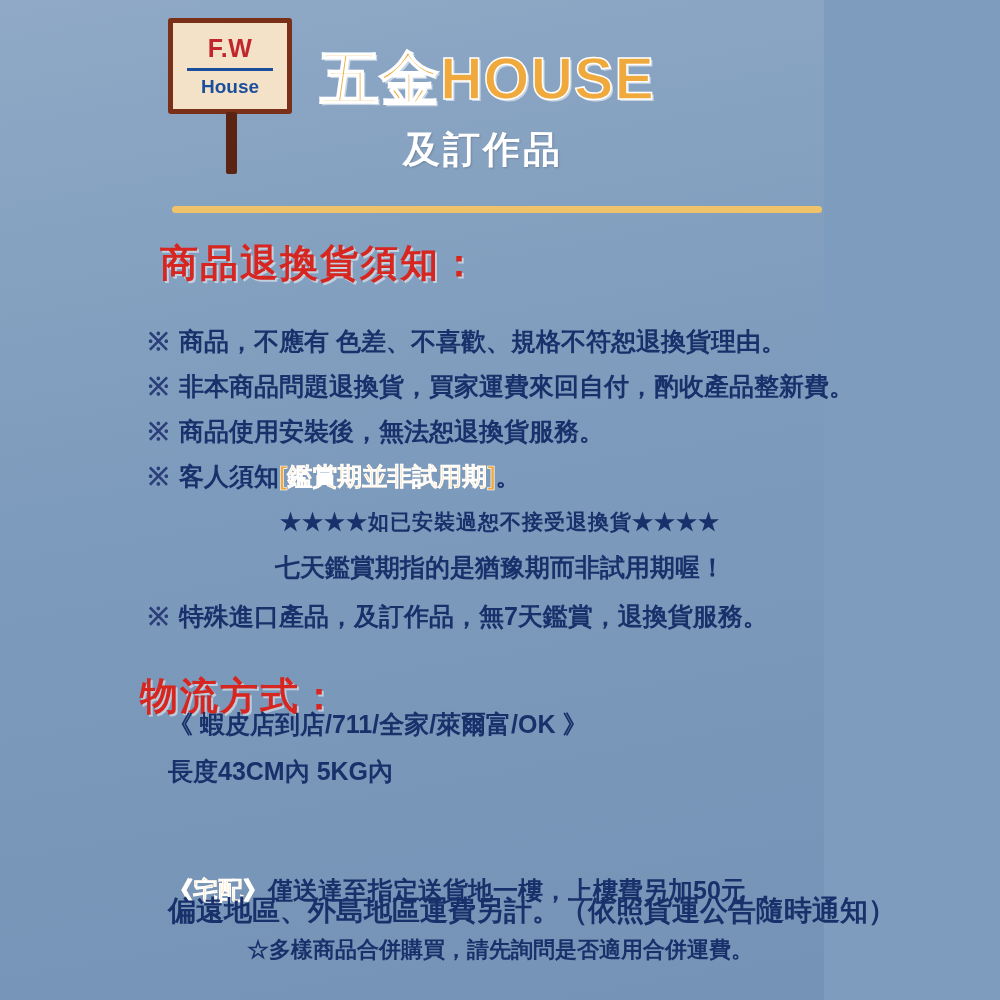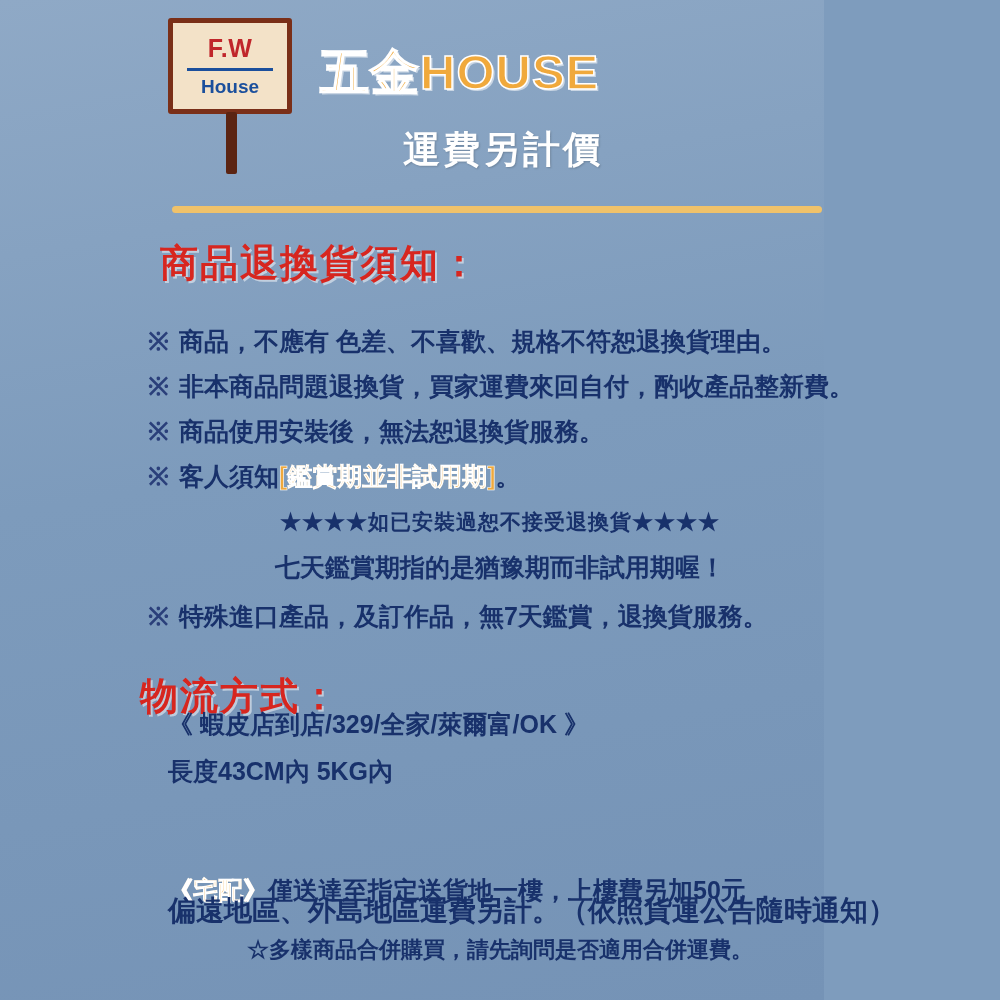--- a/index.html
+++ b/index.html
@@ -65,21 +65,21 @@
     top: 112px;
     width: 11px;
     height: 62px;
     background: #5b2412;
     border-radius: 2px;
   }
   .brand {
     position: absolute;
     left: 320px;
     top: 40px;
-    font-size: 49px;
+    font-size: 59px;
     font-weight: bold;
     color: #f0a93c;
     letter-spacing: 1px;
     -webkit-text-stroke: 1.5px #ffffff;
     text-shadow: 2px 2px 0 rgba(255,255,255,0.55);
   }
   .subtitle {
     position: absolute;
     left: 403px;
     top: 125px;
@@ -166,21 +166,21 @@
 <div class="page">
 
   <div class="header">
     <div class="sign">
       <div class="sign-top">F.W</div>
       <div class="sign-rule"></div>
       <div class="sign-bottom">House</div>
     </div>
     <div class="sign-post"></div>
     <div class="brand">五金HOUSE</div>
-    <div class="subtitle">運費另計價</div>
+    <div class="subtitle">及訂作品</div>
     <div class="divider"></div>
   </div>
 
   <div class="section-title" id="returns-heading">商品退換貨須知：</div>
 
   <div class="line list-item" id="ret-1">
     <span class="mark">※</span><span>商品，不應有 色差、不喜歡、規格不符恕退換貨理由。</span>
   </div>
   <div class="line list-item" id="ret-2">
     <span class="mark">※</span><span>非本商品問題退換貨，買家運費來回自付，酌收產品整新費。</span>
@@ -194,21 +194,21 @@
 
   <div class="center-line stars" id="ret-note-1">★★★★如已安裝過恕不接受退換貨★★★★</div>
   <div class="center-line" id="ret-note-2">七天鑑賞期指的是猶豫期而非試用期喔！</div>
 
   <div class="line list-item" id="ret-5">
     <span class="mark">※</span><span>特殊進口產品，及訂作品，無7天鑑賞，退換貨服務。</span>
   </div>
 
   <div class="section-title" id="logistics-heading">物流方式：</div>
 
-  <div class="line" id="log-1">《 蝦皮店到店/329/全家/萊爾富/OK 》</div>
+  <div class="line" id="log-1">《 蝦皮店到店/711/全家/萊爾富/OK 》</div>
   <div class="line" id="log-2">長度43CM內 5KG內</div>
   <div class="line" id="log-4">
     <span class="hl-orange">《宅配》</span><span>僅送達至指定送貨地一樓，上樓費另加50元 ，</span>
   </div>
   <div class="line" id="log-5">偏遠地區、外島地區運費另計。（依照貨運公告隨時通知）</div>
   <div class="center-line" id="log-6">☆多樣商品合併購買，請先詢問是否適用合併運費。</div>
 
 </div>
 
 </body></html>

